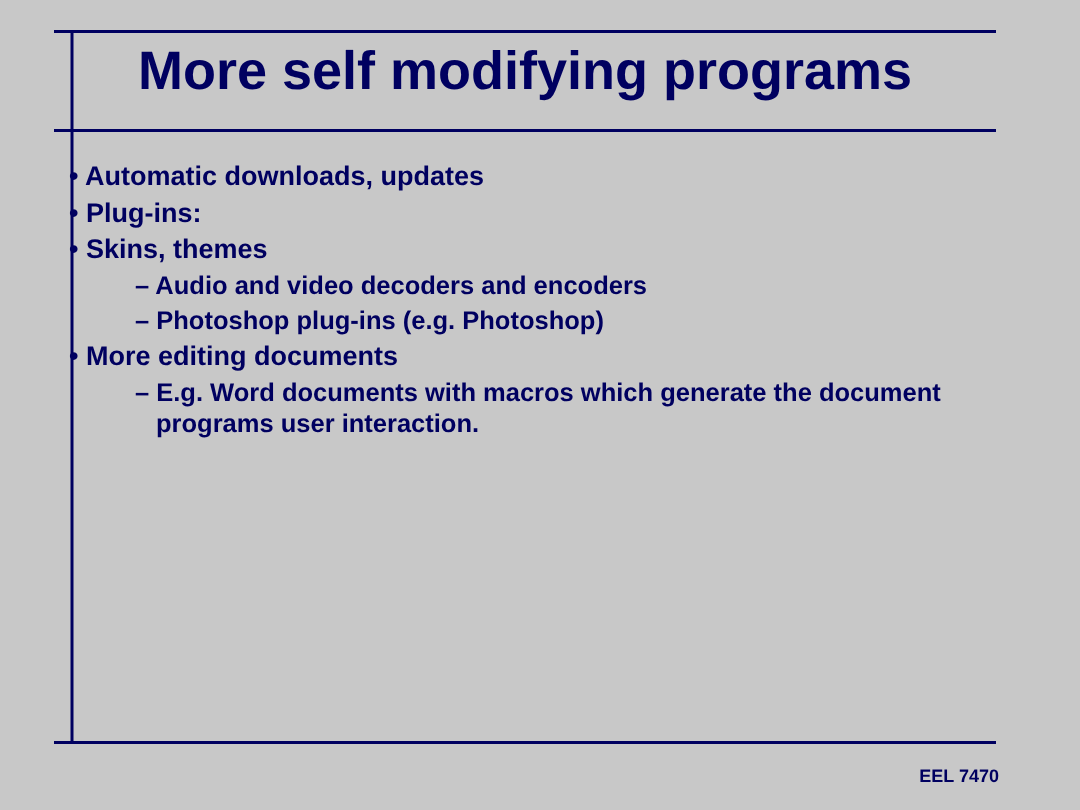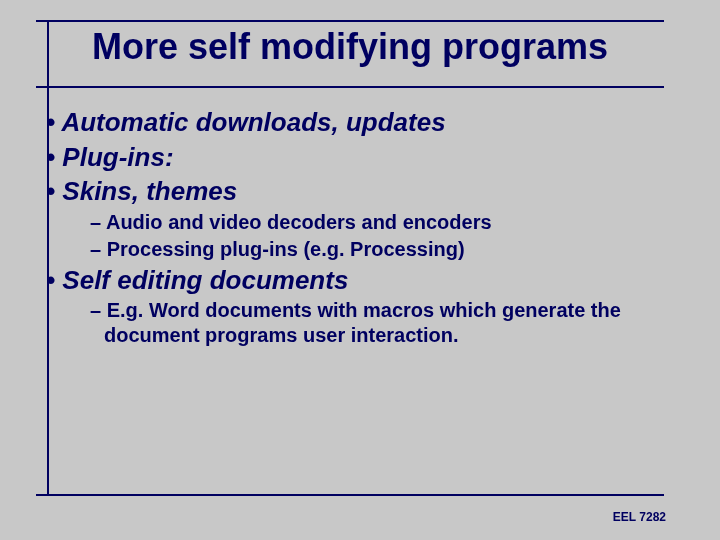--- a/index.html
+++ b/index.html
@@ -54,33 +54,32 @@
     top: 86px;
     border-top: 2px solid #000060;
   }
   .content {
     position: absolute;
     top: 106px;
     left: 38px;
     right: 30px;
   }
   .l1 {
-    font-size: 26px;
+    font-size: 18px;
     font-weight: bold;
     line-height: 1.25;
     padding-left: 26px;
     text-indent: -18px;
     margin-bottom: 2px;
-    font-style: italic;
   }
   .l1::before {
     content: "• ";
   }
   .l2 {
-    font-size: 20px;
+    font-size: 17px;
     font-weight: bold;
     line-height: 1.25;
     padding-left: 66px;
     text-indent: -14px;
     margin-bottom: 2px;
   }
   .l2::before {
     content: "– ";
   }
   .footer {
@@ -100,20 +99,20 @@
   <div class="vline"></div>
 
   <div class="title">More self modifying programs</div>
   <div class="title-underline"></div>
 
   <div class="content">
     <div class="l1">Automatic downloads, updates</div>
     <div class="l1">Plug-ins:</div>
     <div class="l1">Skins, themes</div>
     <div class="l2">Audio and video decoders and encoders</div>
-    <div class="l2">Processing plug-ins (e.g. Processing)</div>
-    <div class="l1">Self editing documents</div>
+    <div class="l2">Photoshop plug-ins (e.g. Photoshop)</div>
+    <div class="l1">More editing documents</div>
     <div class="l2">E.g. Word documents with macros which generate the document programs user interaction.</div>
   </div>
 
   <div class="line-bottom"></div>
-  <div class="footer">EEL 7282</div>
+  <div class="footer">EEL 7470</div>
 </div>
 
 </body></html>

